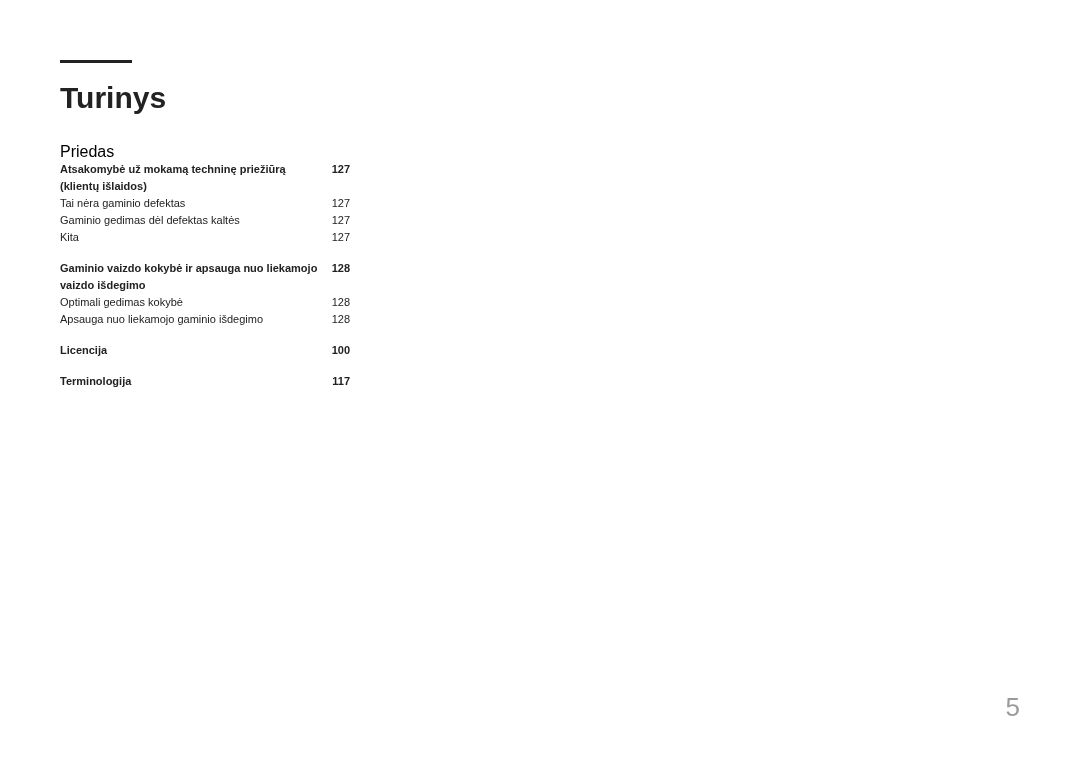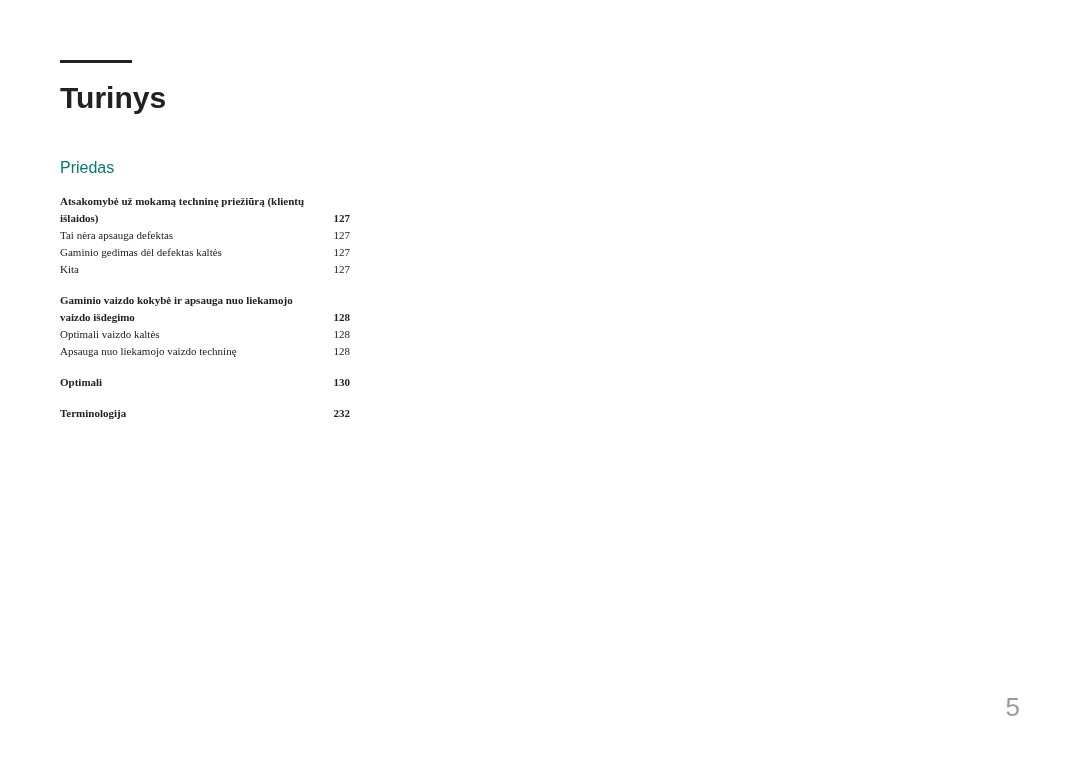--- a/index.html
+++ b/index.html
@@ -18,40 +18,39 @@
   .title-rule {
     width: 72px;
     height: 3px;
     background: #222;
     margin-bottom: 18px;
   }
   .page-title {
     font-size: 30px;
     font-weight: 700;
     color: #222;
-    margin-bottom: 44px;
+    margin-bottom: 28px;
   }
   .section-title {
     font-size: 16px;
     font-weight: 400;
-    color: #0f766e;
-    margin-bottom: 16px;
+    color: #000000;
+    margin-bottom: 0;
   }
   .toc-block {
     width: 290px;
     margin-bottom: 14px;
   }
   .toc-row {
     display: flex;
     justify-content: space-between;
-    align-items: flex-end;
+    align-items: flex-start;
     font-size: 11px;
     line-height: 1.55;
     color: #222;
-    font-family: Liberation Serif, serif;
   }
   .toc-row.bold {
     font-weight: 700;
   }
   .toc-label {
     flex: 1;
     padding-right: 8px;
   }
   .toc-page {
     white-space: nowrap;
@@ -71,55 +70,55 @@
 <div class="title-rule"></div>
 <h1 class="page-title">Turinys</h1>
 <h2 class="section-title">Priedas</h2>
 
 <div class="toc-block">
   <div class="toc-row bold">
     <span class="toc-label">Atsakomybė už mokamą techninę priežiūrą (klientų išlaidos)</span>
     <span class="toc-page">127</span>
   </div>
   <div class="toc-row">
-    <span class="toc-label">Tai nėra apsauga defektas</span>
+    <span class="toc-label">Tai nėra gaminio defektas</span>
     <span class="toc-page">127</span>
   </div>
   <div class="toc-row">
     <span class="toc-label">Gaminio gedimas dėl defektas kaltės</span>
     <span class="toc-page">127</span>
   </div>
   <div class="toc-row">
     <span class="toc-label">Kita</span>
     <span class="toc-page">127</span>
   </div>
 </div>
 
 <div class="toc-block">
   <div class="toc-row bold">
     <span class="toc-label">Gaminio vaizdo kokybė ir apsauga nuo liekamojo vaizdo išdegimo</span>
     <span class="toc-page">128</span>
   </div>
   <div class="toc-row">
-    <span class="toc-label">Optimali vaizdo kaltės</span>
+    <span class="toc-label">Optimali gedimas kokybė</span>
     <span class="toc-page">128</span>
   </div>
   <div class="toc-row">
-    <span class="toc-label">Apsauga nuo liekamojo vaizdo techninę</span>
+    <span class="toc-label">Apsauga nuo liekamojo gaminio išdegimo</span>
     <span class="toc-page">128</span>
   </div>
 </div>
 
 <div class="toc-block">
   <div class="toc-row bold">
-    <span class="toc-label">Optimali</span>
-    <span class="toc-page">130</span>
+    <span class="toc-label">Licencija</span>
+    <span class="toc-page">100</span>
   </div>
 </div>
 
 <div class="toc-block">
   <div class="toc-row bold">
     <span class="toc-label">Terminologija</span>
-    <span class="toc-page">232</span>
+    <span class="toc-page">117</span>
   </div>
 </div>
 
 <div class="page-number">5</div>
 
 </body></html>

